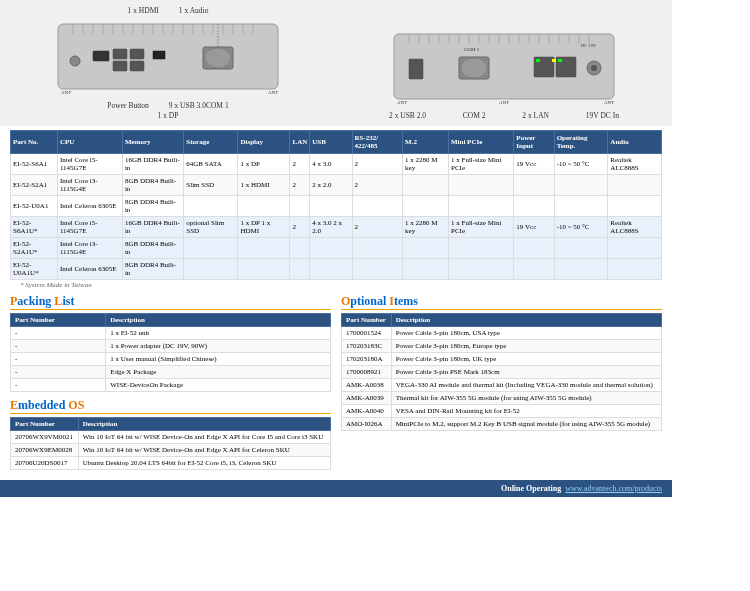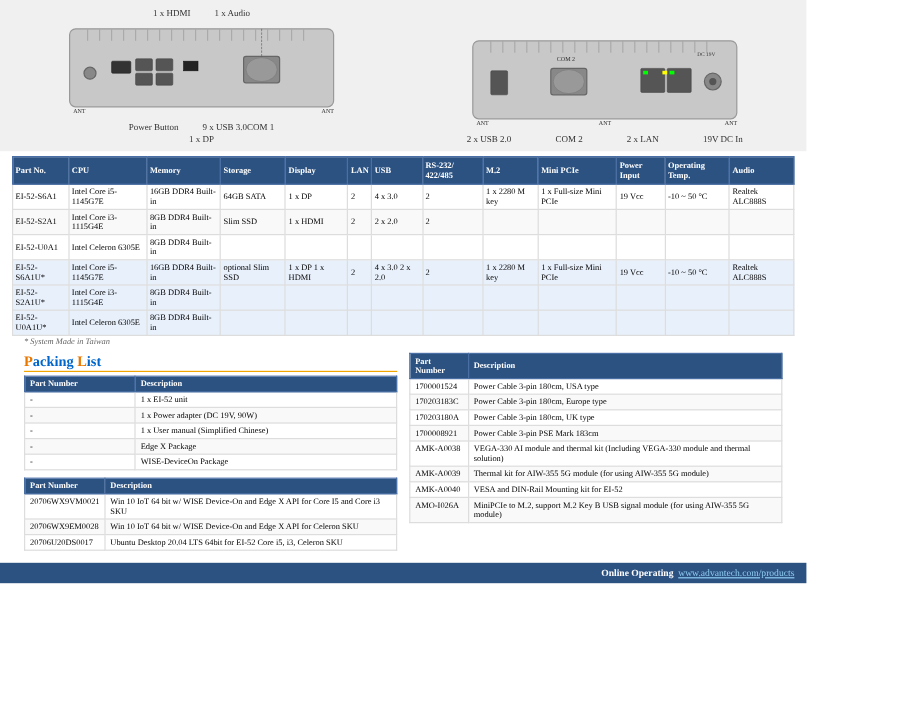--- a/index.html
+++ b/index.html
@@ -30,21 +30,21 @@
       font-size: 7px;
     }
     .ordering-table tr:nth-child(even) td { background: #f9f9f9; }
     .ordering-table tr:nth-child(odd) td { background: #fff; }
     .highlight-row td { background: #e8f0fb !important; }
 
     
     .two-col {
       display: flex;
       gap: 10px;
-      padding: 4px 20px;
+      padding: 4px 10px;
     }
     .col-left { flex: 1; }
     .col-right { flex: 1; }
 
     .sub-section { margin-bottom: 6px; }
 
     .info-table {
       width: 100%;
       border-collapse: collapse;
       font-size: 7.5px;
@@ -388,20 +388,23 @@
               </tr>
               <tr>
                 <td>-</td>
                 <td>WISE-DeviceOn Package</td>
               </tr>
             </tbody>
         </table>
       </div>
 
       <div class="sub-section">
+        <div style="border-bottom: 1.5px solid #f0a500; margin-bottom: 3px;">
+          <span style="font-size:12px; font-weight:bold; color:#0066cc;"><span style="color:#e87700;">E</span>mbedded <span style="color:#e87700;">OS</span></span>
+        </div>
         <table class="info-table">
           <thead>
             <tr>
               <th>Part Number</th>
               <th>Description</th>
             </tr>
           </thead>
           <tbody id="os-tbody">
               <tr>
                 <td>20706WX9VM0021</td>
@@ -415,20 +418,23 @@
                 <td>20706U20DS0017</td>
                 <td>Ubuntu Desktop 20.04 LTS 64bit for EI-52 Core i5, i3, Celeron SKU</td>
               </tr>
             </tbody>
         </table>
       </div>
     </div>
 
     <div class="col-right">
       <div class="sub-section">
+        <div style="border-bottom: 1.5px solid #f0a500; margin-bottom: 3px;">
+          <span style="font-size:12px; font-weight:bold; color:#0066cc;"><span style="color:#e87700;">O</span>ptional <span style="color:#e87700;">I</span>tems</span>
+        </div>
         <table class="info-table">
           <thead>
             <tr>
               <th>Part Number</th>
               <th>Description</th>
             </tr>
           </thead>
           <tbody id="optional-tbody">
               <tr>
                 <td>1700001524</td>

